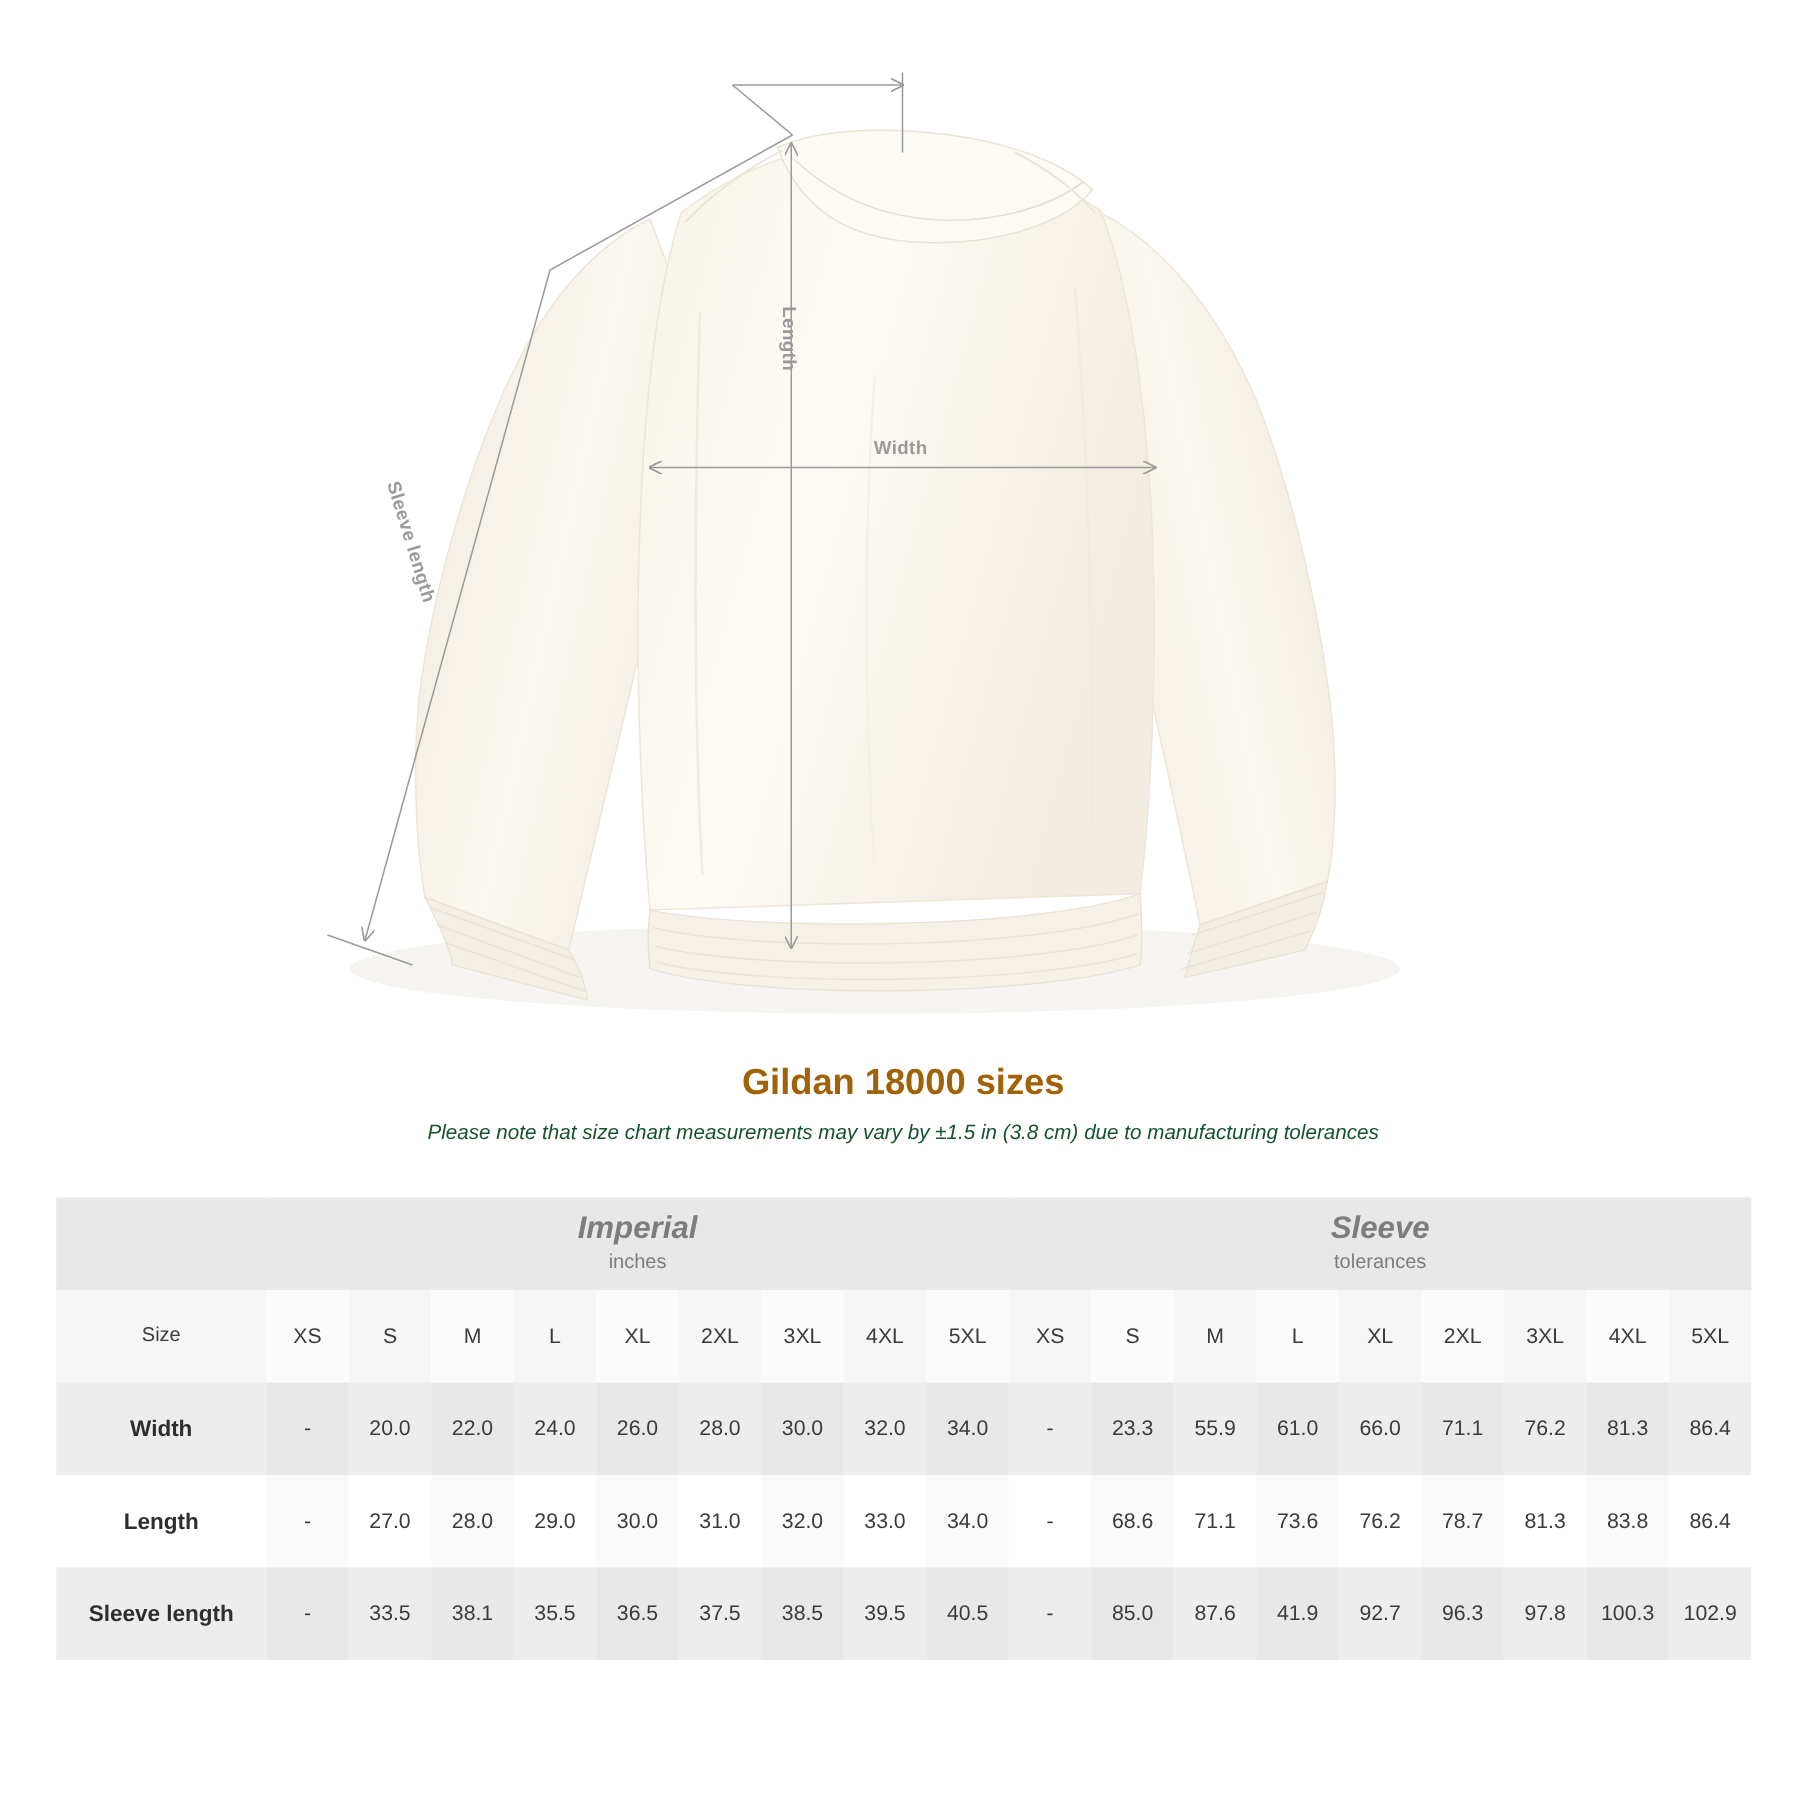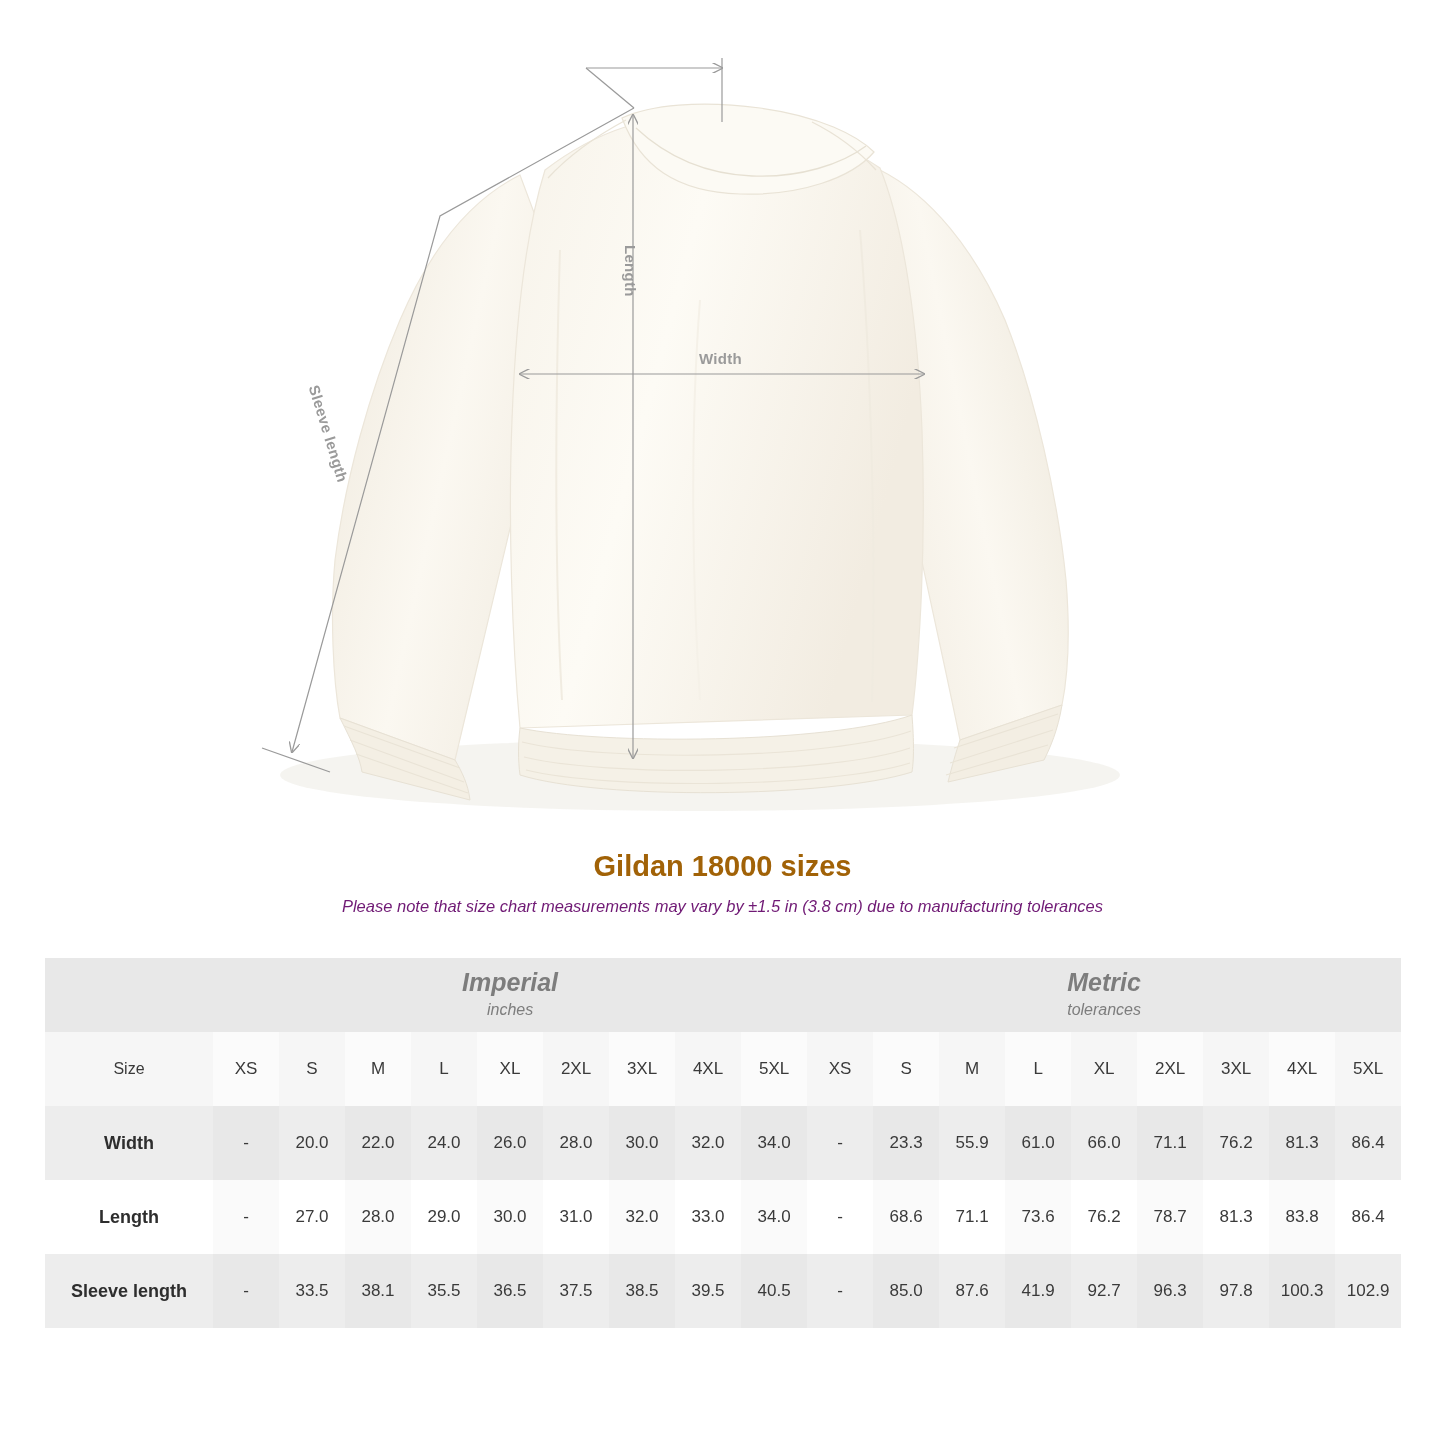--- a/index.html
+++ b/index.html
@@ -59,21 +59,21 @@
   }
   .chart-title {
     font-size: 29px;
     font-weight: bold;
     color: #a16207;
     margin: 0 0 14px 0;
   }
   .chart-note {
     font-size: 16.5px;
     font-style: italic;
-    color: #701a75;
+    color: #14532d;
     margin: 0;
   }
 
   
   .table-wrap {
     margin-top: 26px;
     padding: 16px 45px;
     box-sizing: border-box;
     width: 1296px;
   }
@@ -97,21 +97,20 @@
   }
   .unit-name {
     font-size: 25px;
     font-style: italic;
     font-weight: bold;
     color: #7d7d7d;
     line-height: 1.15;
   }
   .unit-sub {
     font-size: 16px;
-    font-style: italic;
     color: #7d7d7d;
     line-height: 1.6;
   }
   .head-row td {
     background: #f6f6f6;
     font-size: 18px;
     color: #3a3a3a;
   }
   .head-row td.rowlabel {
     font-size: 16px;
@@ -253,21 +252,21 @@
         <col class="data-col">
     </colgroup>
     <tbody id="table-body">
         <tr class="unit-header">
           <td></td>
           <td colspan="9">
             <div class="unit-name">Imperial</div>
             <div class="unit-sub">inches</div>
           </td>
           <td colspan="9">
-            <div class="unit-name">Metric</div>
+            <div class="unit-name">Sleeve</div>
             <div class="unit-sub">tolerances</div>
           </td>
         </tr>
         <tr class="head-row">
           <td class="rowlabel">Size</td>
           <td class="alt">XS</td>
           <td>S</td>
           <td class="alt">M</td>
           <td>L</td>
           <td class="alt">XL</td>

